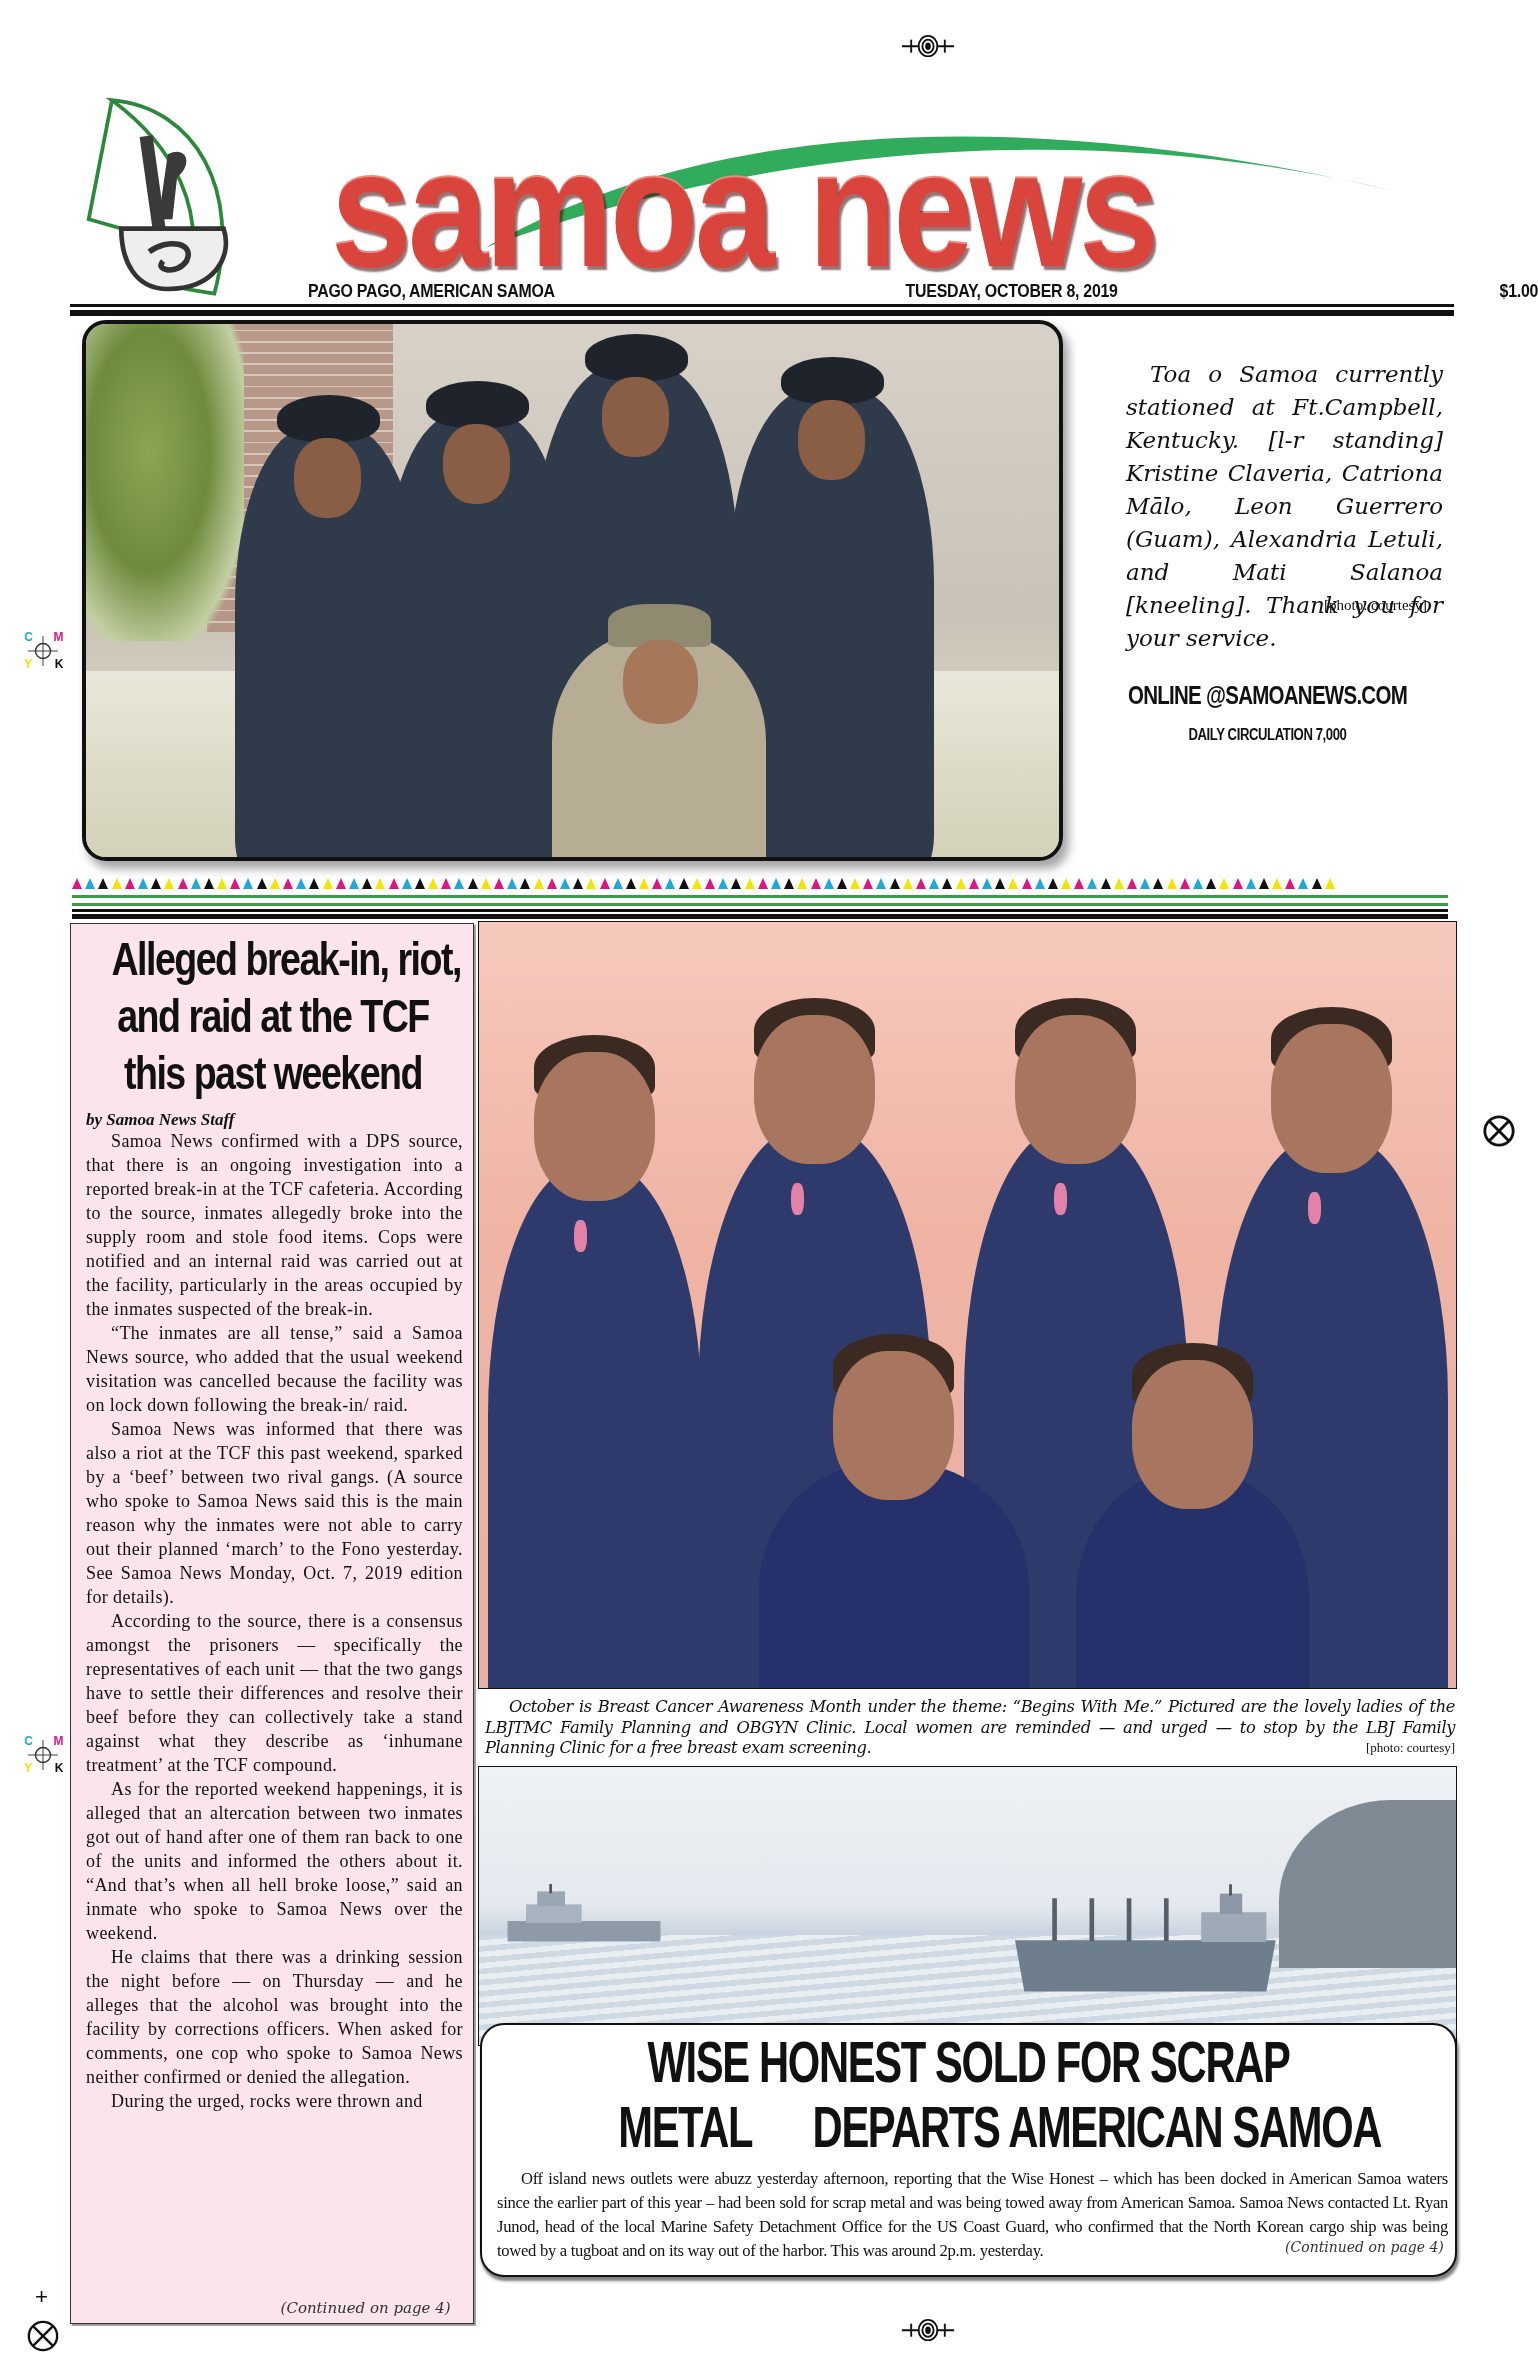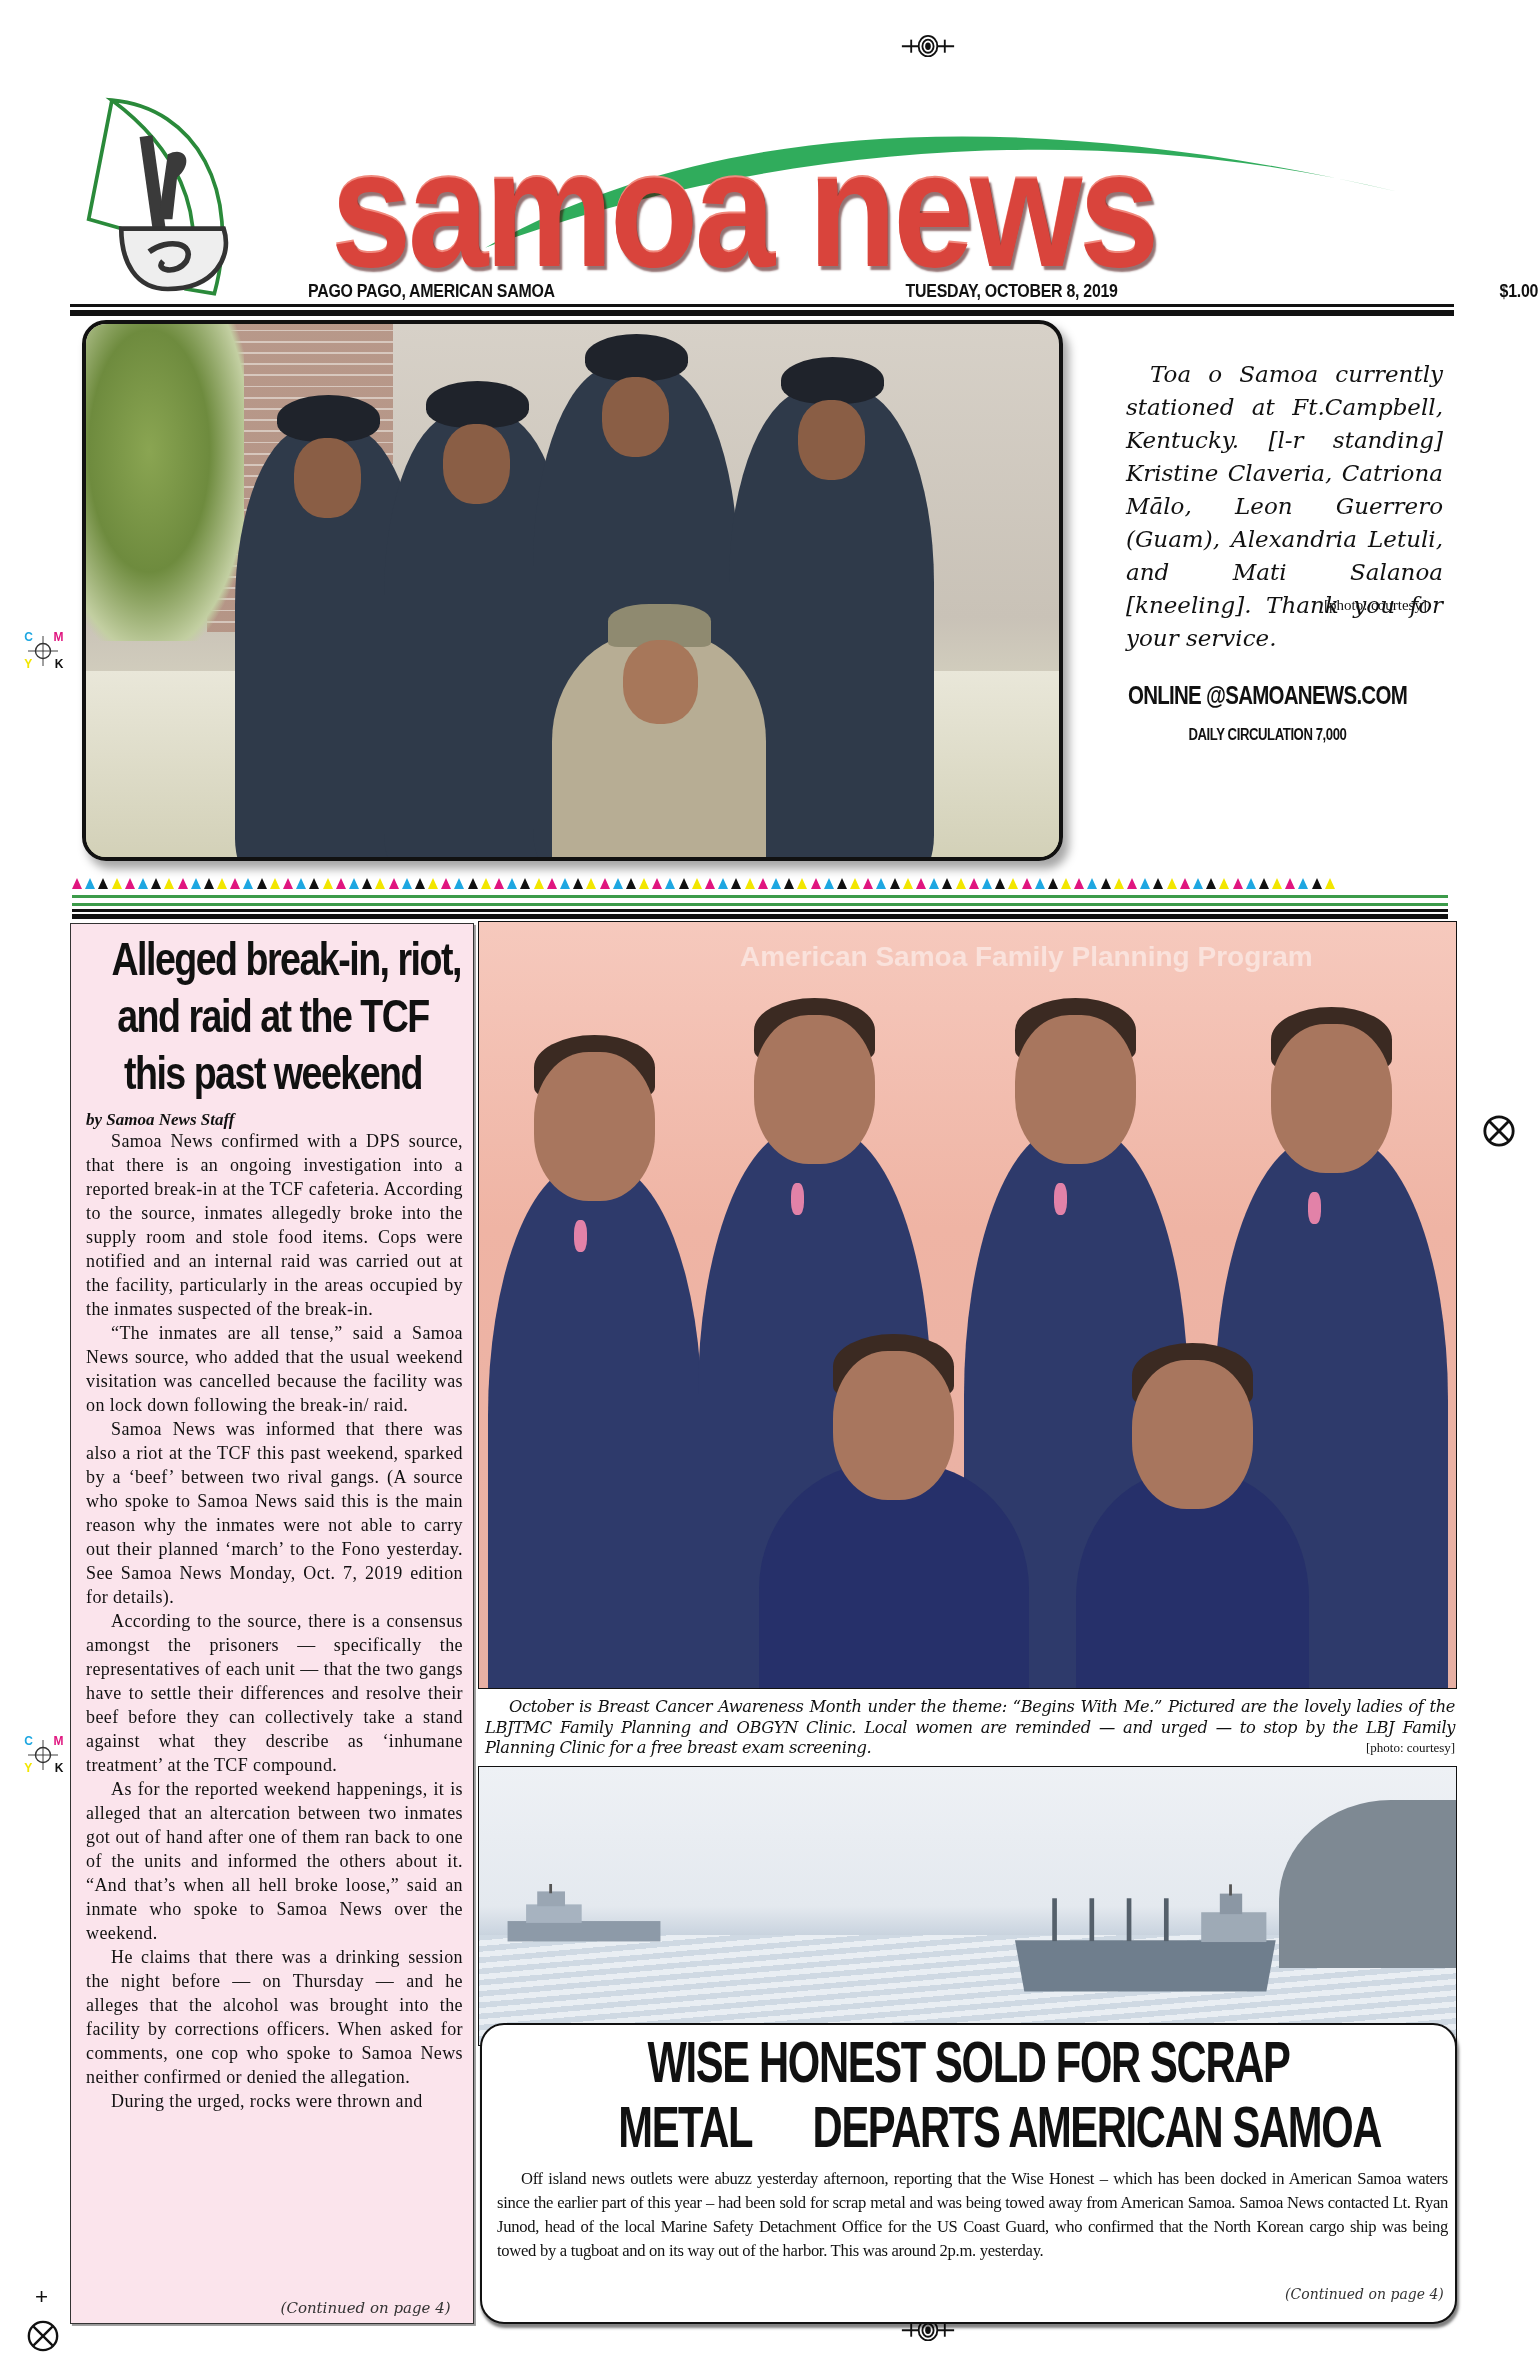--- a/index.html
+++ b/index.html
@@ -115,21 +115,21 @@
     border: 1.9px solid #111; overflow: hidden;
     background: linear-gradient(180deg, #eef1f5 0%, #e4e9ef 50%, #c5d0dc 62%, #dfe5ec 100%); }
   .sea { position: absolute; left: 0; top: 168px; width: 100%; height: 121px;
     background: repeating-linear-gradient(175deg, #cfd9e3 0 5.6px, #e9eef3 5.6px 11.2px); }
   .tug { position: absolute; left: 28px; top: 117px; width: 154px; height: 63px; }
   .cargo { position: absolute; left: 536px; top: 117px; width: 270px; height: 117px; }
   .island { position: absolute; right: -9.3px; top: 33px; width: 186px; height: 168px;
     background: #7e8993; border-radius: 60% 0 0 0; }
 
   
-  .ship-article { position: absolute; left: 480px; top: 2023px; width: 977px; height: 301px;
+  .ship-article { position: absolute; left: 480px; top: 2023px; width: 977px; height: 254px;
     background: #fff; border: 2.8px solid #111; border-radius: 24px; box-shadow: 1.9px 3.7px 2.8px rgba(0,0,0,0.5); }
   .ship-headline { position: absolute; left: 0; top: 3.7px; width: 100%; text-align: center;
     font-family: "Liberation Sans", sans-serif; font-weight: bold; font-size: 58px; line-height: 65px;
     letter-spacing: -1.9px; transform: scaleX(0.72); transform-origin: center top; white-space: nowrap; }
   .ship-body { position: absolute; left: 15px; top: 142px; width: 951px;
     font-family: "Liberation Serif", serif; font-size: 16.6px; line-height: 24px;
     text-align: justify; text-indent: 24px; letter-spacing: -0.3px; }
   .ship-cont { position: absolute; right: 11.2px; bottom: 20.5px; font-family: "DejaVu Serif", serif;
     font-style: italic; font-size: 14px; color: #333; }
 </style>
@@ -366,21 +366,20 @@
     <p>According to the source, there is a consensus amongst the prisoners — specifically the representatives of each unit — that the two gangs have to settle their differences and resolve their beef before they can collectively take a stand against what they describe as ‘inhumane treatment’ at the TCF compound.</p>
     <p>As for the reported weekend happenings, it is alleged that an altercation between two inmates got out of hand after one of them ran back to one of the units and informed the others about it. “And that’s when all hell broke loose,” said an inmate who spoke to Samoa News over the weekend.</p>
     <p>He claims that there was a drinking session the night before — on Thursday — and he alleges that the alcohol was brought into the facility by corrections officers. When asked for comments, one cop who spoke to Samoa News neither confirmed or denied the allegation.</p>
     <p>During the urged, rocks were thrown and</p>
   </div>
   <div class="continued">(Continued on page 4)</div>
 </div>
 
 <div class="pink-photo" title="Six women in navy t-shirts with pink ribbons posing in front of a Family Planning Program banner">
   <div class="banner-text">
-    <div>American Samoa Family Planning Program</div>
   </div>
   <div class="nurse" style="left:9.3px; top:242px; width:214px; height:559px;">
       <div class="hair"></div>
       <div class="head"></div>
       <div class="ribbon"></div>
     </div>
   <div class="nurse" style="left:219px; top:205px; width:233px; height:597px;">
       <div class="hair"></div>
       <div class="head"></div>
       <div class="ribbon"></div>

